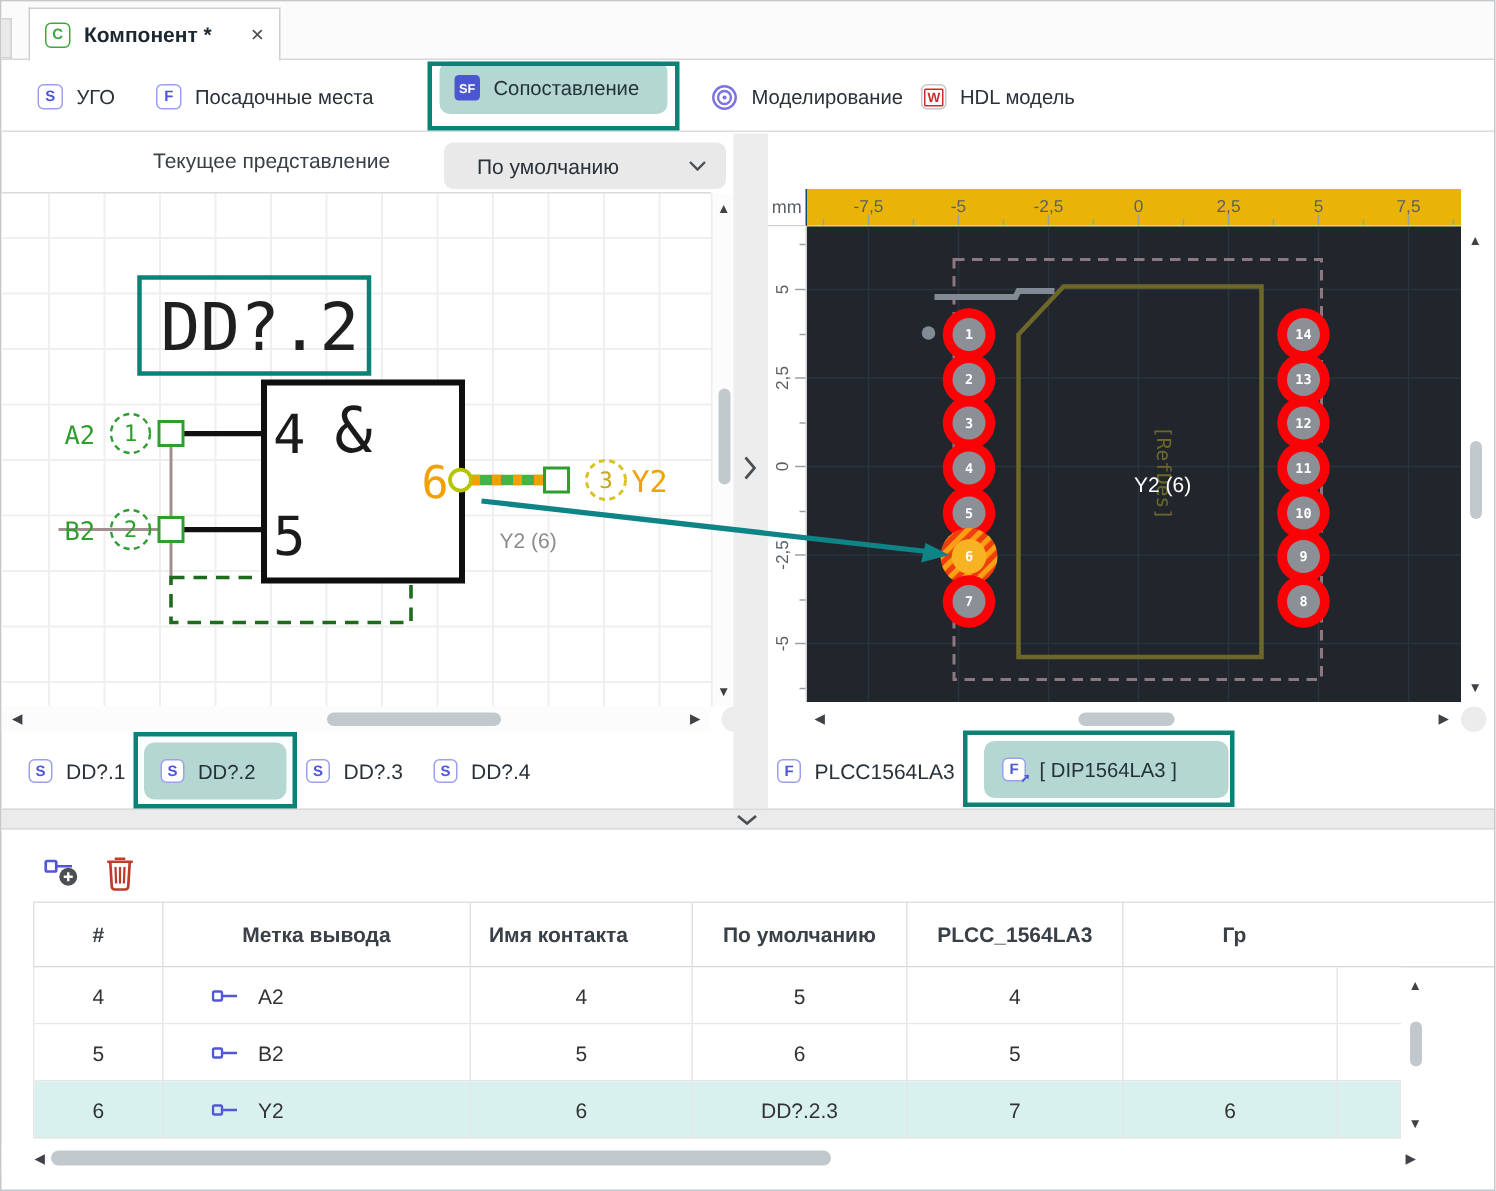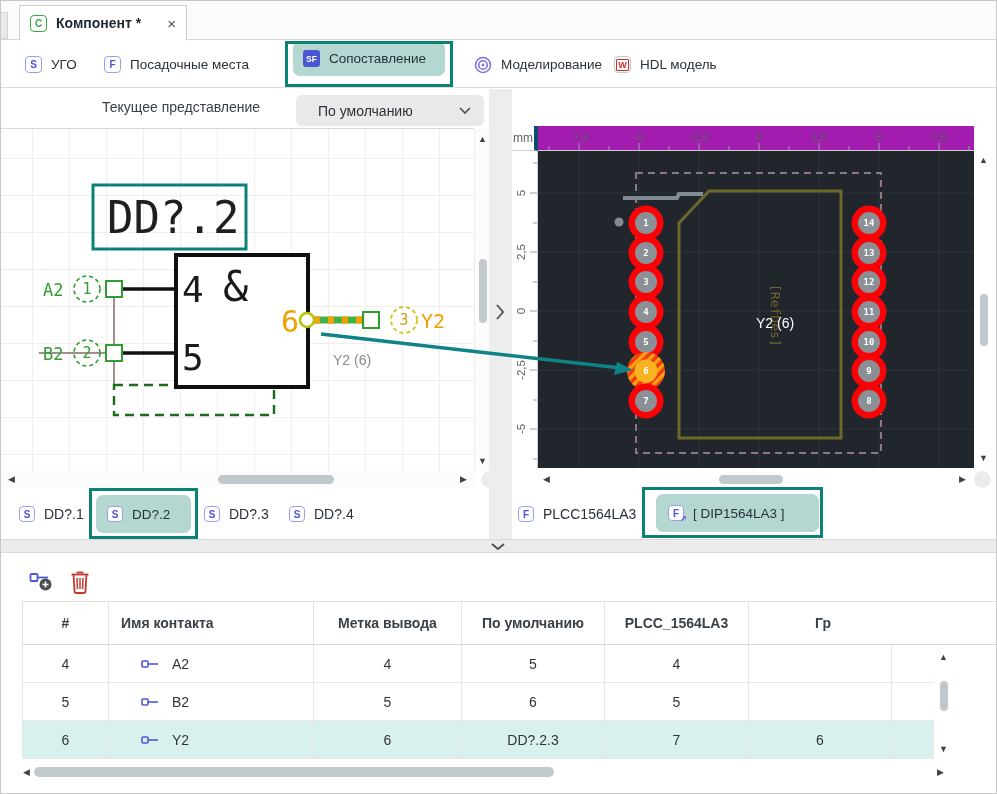--- a/index.html
+++ b/index.html
@@ -40,22 +40,22 @@
   .sb-h { position:absolute; height:17px; background:#fcfcfc; }
   .sb-arrow { position:absolute; font-size:9px; color:#3f4347; line-height:9px; cursor:pointer; }
   .sb-thumb { position:absolute; background:#c2c9cd; border-radius:5px; cursor:pointer; }
   .sb-corner { position:absolute; width:17px; height:17px; border-radius:50%; background:#ececec; }
 
   
   .vsplit { position:absolute; left:488px; top:88px; width:23px; height:450px; background:#ededed; }
   .hsplit { position:absolute; left:0; top:538px; width:997px; height:14px; background:#ebebeb; border-top:1px solid #dadada; border-bottom:1px solid #dadada; }
 
   
-  .r-corner { position:absolute; left:511px; top:125px; width:26px; height:25px; font-size:12px; color:#5a6066; display:flex; align-items:center; justify-content:center; background:#fff; border-bottom:1px solid #cfcfcf; border-right:4px solid #0c4a6e; }
-  .r-hruler { position:absolute; left:537px; top:125px; width:436px; height:25px; background:#a21caf; }
+  .r-corner { position:absolute; left:511px; top:125px; width:26px; height:25px; font-size:12px; color:#5a6066; display:flex; align-items:center; justify-content:center; background:#fff; border-bottom:1px solid #cfcfcf; border-right:1px solid #0c4a6e; }
+  .r-hruler { position:absolute; left:537px; top:125px; width:436px; height:25px; background:#eab308; }
   .r-vruler { position:absolute; left:511px; top:150px; width:26px; height:317px; background:#fff; }
   .rcanvas { position:absolute; left:537px; top:150px; width:436px; height:317px; background:#21262d; }
   .ruler-txt { font-size:11.5px; fill:#5a6066; font-family:"Liberation Sans",sans-serif; }
 
   
   .sec-tab { position:absolute; top:498px; height:30px; display:flex; align-items:center; gap:9px; font-size:14px; color:#2a3138; }
   .mini-arrow { position:absolute; right:-4px; bottom:-3px; font-size:8px; color:#4d55d8; }
 
   
   .tbl-toolbar { position:absolute; left:28px; top:568px; display:flex; gap:16px; }
@@ -382,22 +382,22 @@
       <line x1="2.5" y1="5.5" x2="19.5" y2="5.5" stroke="#c0392b" stroke-width="1.8"></line>
       <path d="M4.5 5.5 L5.5 22 a2 2 0 0 0 2 2 h7 a2 2 0 0 0 2-2 L17.5 5.5" fill="none" stroke="#c0392b" stroke-width="1.8"></path>
       <line x1="8" y1="9" x2="8.4" y2="20" stroke="#c0392b" stroke-width="1.5"></line>
       <line x1="11" y1="9" x2="11" y2="20" stroke="#c0392b" stroke-width="1.5"></line>
       <line x1="14" y1="9" x2="13.6" y2="20" stroke="#c0392b" stroke-width="1.5"></line>
     </svg>
   </div>
 
   <div class="tbl-head">
     <div class="cell">#</div>
+    <div class="cell">Метка вывода</div>
     <div class="cell" style="justify-content:flex-start; padding-left:12px;">Имя контакта</div>
-    <div class="cell">Метка вывода</div>
     <div class="cell">По умолчанию</div>
     <div class="cell">PLCC_1564LA3</div>
     <div class="cell">Гр</div>
   </div>
 
   <div class="tbl-body">
     <div class="trow">
       <div class="cell">4</div>
       <div class="cell name">
         <svg width="18" height="12" viewBox="0 0 18 12">

